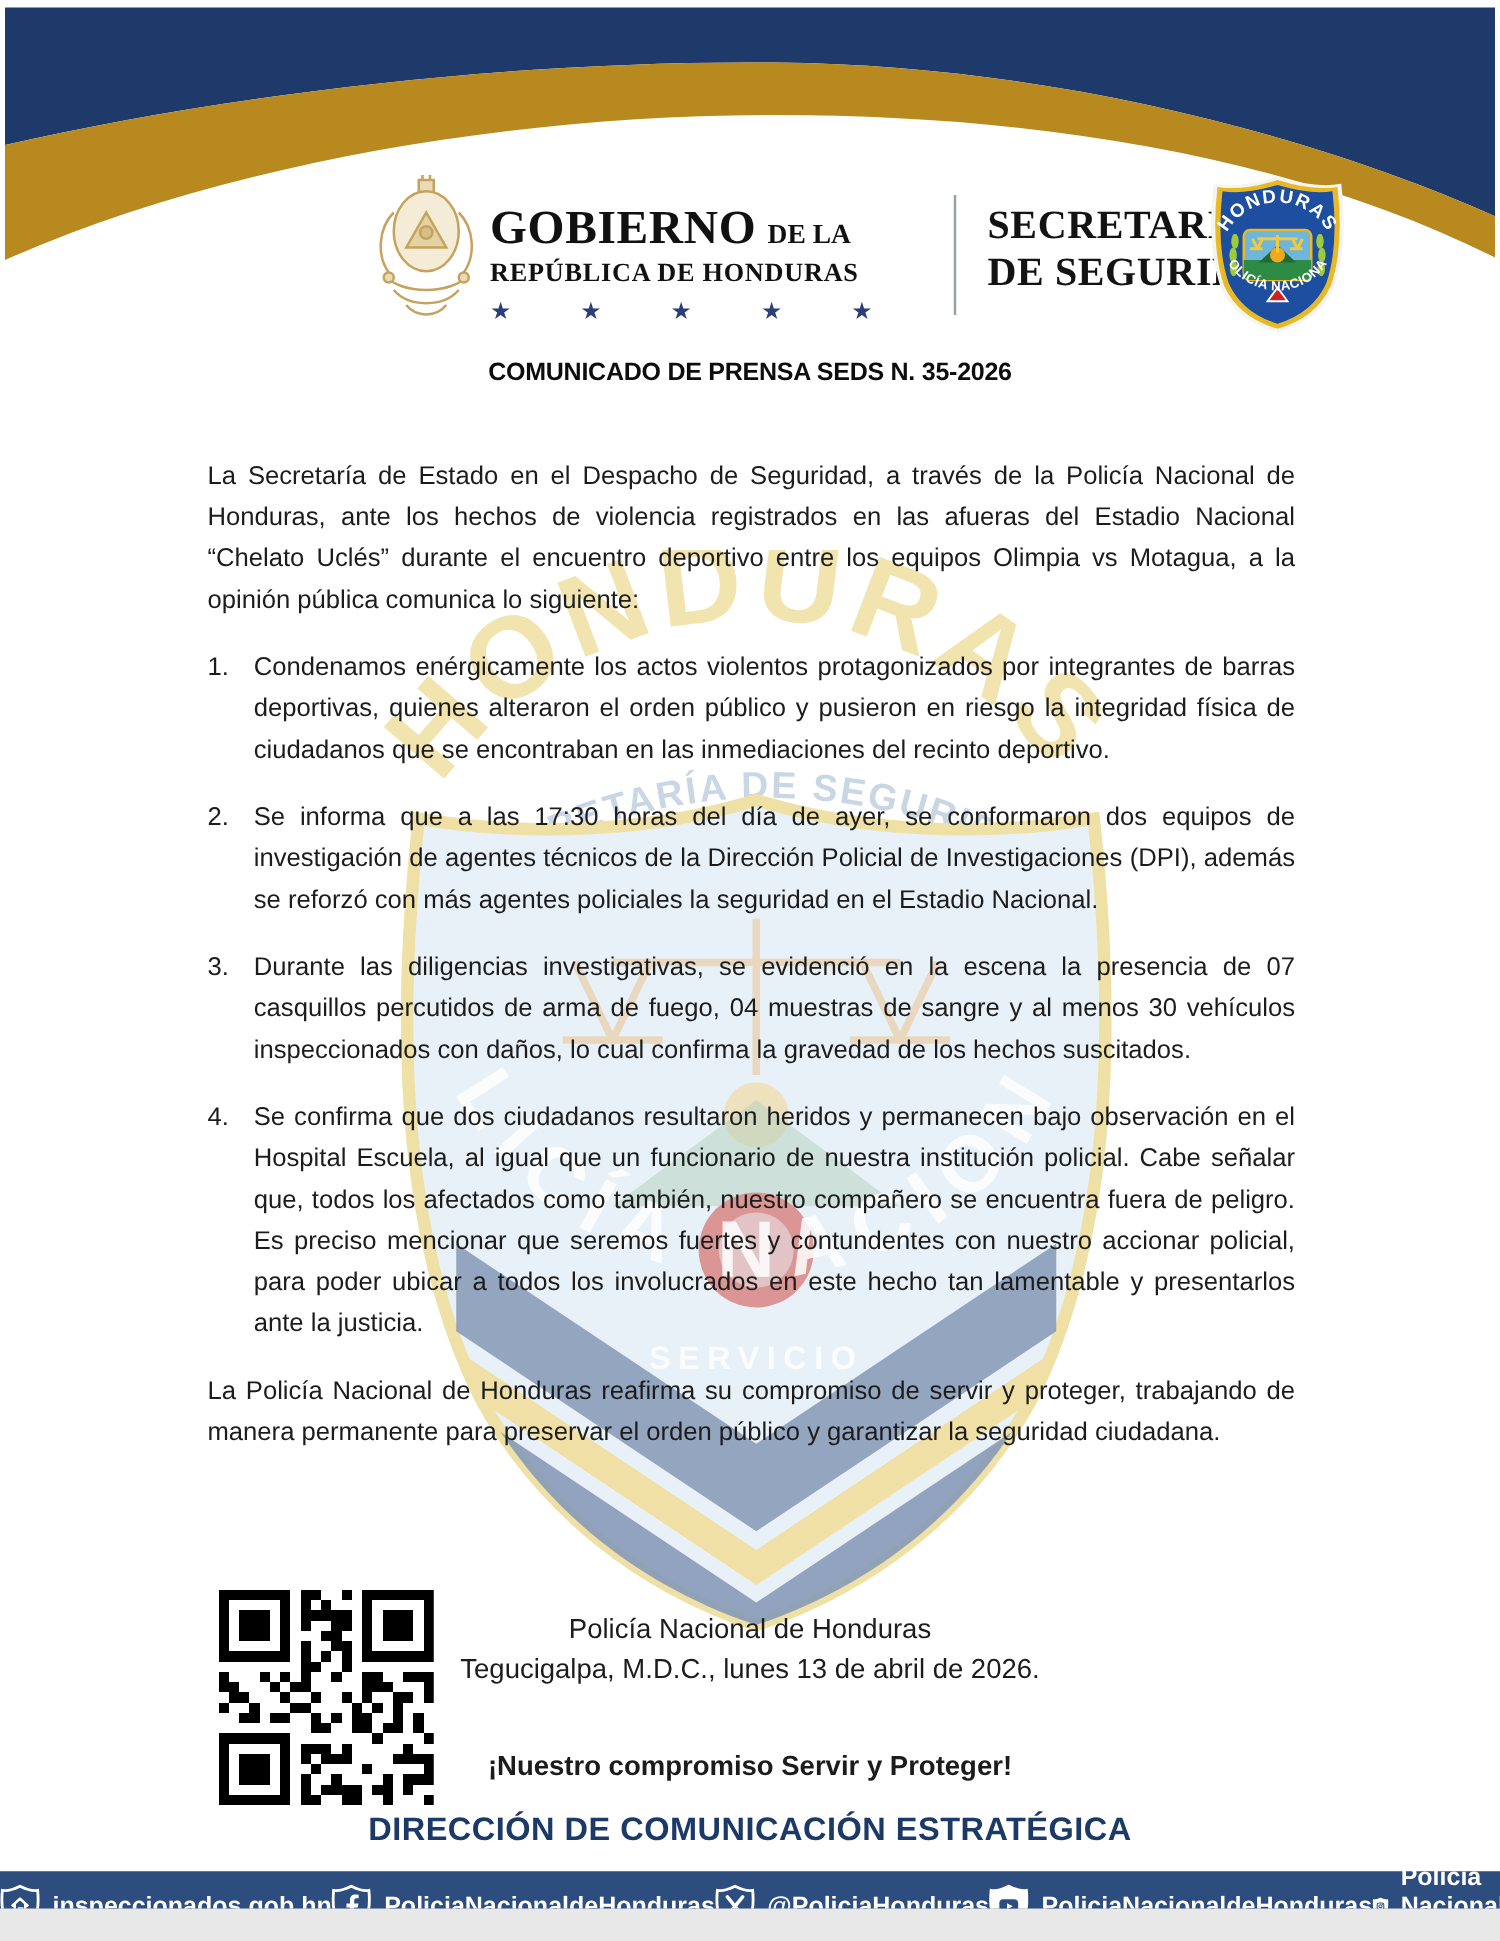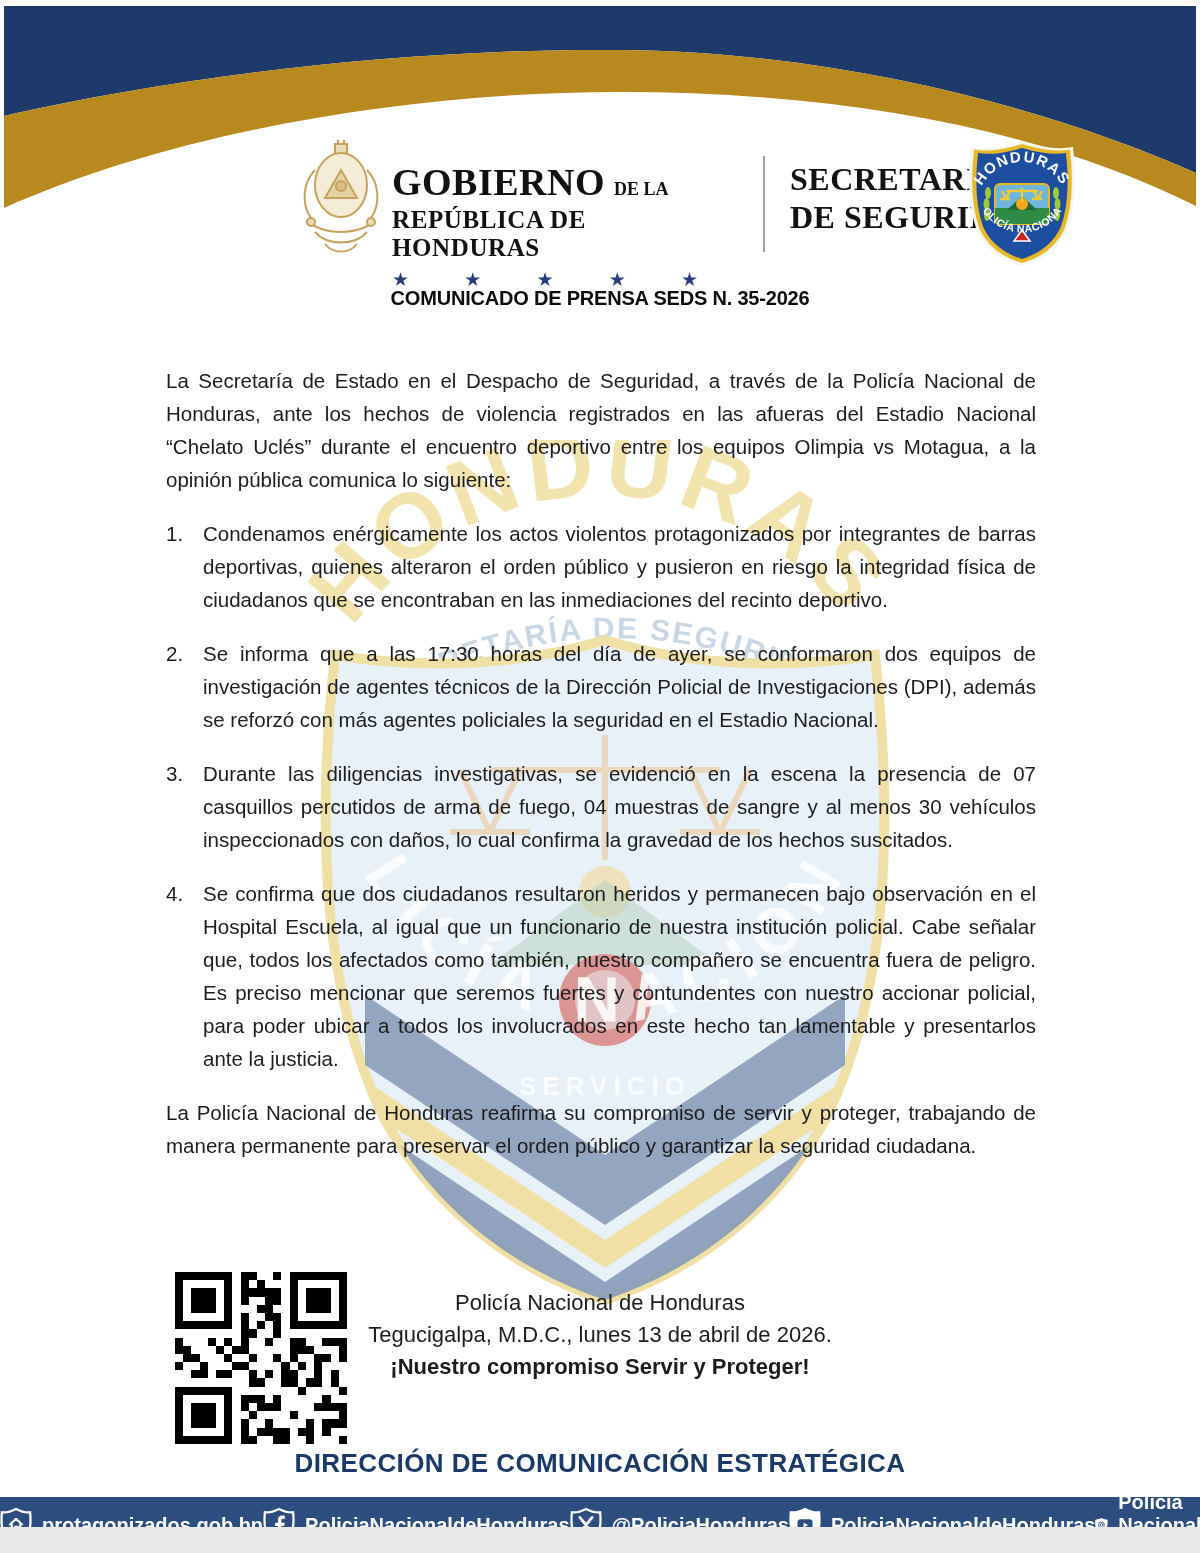--- a/index.html
+++ b/index.html
@@ -6,22 +6,22 @@
   .page{position:relative;width:1200px;height:1527px;background:#ffffff;margin:0 auto;
         font-family:"Liberation Sans",sans-serif;overflow:hidden;}
   
   .header-curves{position:absolute;top:0;left:0;z-index:2;}
   
   .logo-row{position:absolute;top:138px;left:0;width:1200px;height:130px;z-index:3;}
   .coat{position:absolute;left:295px;top:2px;}
   .gob-block{position:absolute;left:392px;top:22px;width:320px;font-family:"Liberation Serif",serif;color:#111;}
   .gob-line1{display:flex;align-items:baseline;gap:9px;}
   .gob-main{font-size:38px;font-weight:700;letter-spacing:.5px;}
-  .gob-dela{font-size:18px;font-weight:700;}
-  .gob-line2{font-size:25px;font-weight:700;margin-top:2px;letter-spacing:.6px;}
+  .gob-dela{font-size:22px;font-weight:700;}
+  .gob-line2{font-size:21px;font-weight:700;margin-top:2px;letter-spacing:.6px;}
   .stars{display:flex;justify-content:space-between;width:306px;margin-top:6px;color:#2c3e7a;font-size:19px;}
   .v-divider{position:absolute;left:763px;top:18px;width:2px;height:96px;background:#9aa0a6;}
   .sec-block{position:absolute;left:790px;top:22px;font-family:"Liberation Serif",serif;
              font-size:32px;font-weight:700;color:#131313;line-height:1.2;letter-spacing:.5px;}
   .badge{position:absolute;left:962px;top:0px;}
   
   .doc-title{position:absolute;top:287px;left:0;width:1200px;text-align:center;z-index:3;
              font-size:20px;font-weight:700;color:#0d0d0d;letter-spacing:-.2px;}
   
   .watermark{position:absolute;left:255px;top:440px;z-index:1;opacity:.55;}
@@ -30,21 +30,21 @@
            font-size:20.5px;line-height:33px;color:#1c1c1c;text-align:justify;}
   .content p{margin:0 0 21px 0;}
   .num-item{display:flex;margin:0 0 21px 0;}
   .num-item .num{flex:0 0 37px;}
   .num-item .txt{flex:1;text-align:justify;}
   
   .qr-box{position:absolute;left:175px;top:1272px;width:172px;height:172px;z-index:2;}
   .qr-box svg{width:172px;height:172px;}
   .qr-caption{position:absolute;left:0;top:1287px;width:1200px;text-align:center;z-index:2;
               font-size:22px;color:#1c1c1c;line-height:32px;}
-  .qr-caption .bold{font-weight:700;}
+  .qr-caption .bold{font-weight:700;margin-top:46px;}
   
   .direccion{position:absolute;left:0;top:1448px;width:1200px;display:flex;align-items:center;z-index:2;
              padding:0;box-sizing:border-box;flex-direction:column;}
   .direccion .rule{flex:1;height:3px;background:#1c3a67;}
   .direccion .rule.left{margin-left:42px;}
   .direccion .rule.right{margin-right:42px;}
   .direccion .label{margin:0 24px;font-size:26px;font-weight:700;color:#1c3a67;letter-spacing:.4px;white-space:nowrap;}
   
   .footer-bar{position:absolute;left:0;top:1497px;width:1200px;height:56px;background:#2d4d7e;z-index:3;
               display:flex;align-items:center;justify-content:space-evenly;}
@@ -346,21 +346,21 @@
     <div class="rule right"></div>
   </div>
 
   <div class="footer-bar">
 
     <div class="social">
       <svg width="32" height="36" viewBox="0 0 34 38">
         <path d="M17,2 C23,5 29,6 32,5.5 C33,16 32,26 28,31 C24,35.5 20,37 17,37.5 C14,37 10,35.5 6,31 C2,26 1,16 2,5.5 C5,6 11,5 17,2 Z" fill="none" stroke="#fff" stroke-width="2.4"></path>
         <path d="M10,19 L17,12.5 L24,19 M12.5,17.5 V26 H21.5 V17.5 M16,26 v-5 h3 v5" fill="none" stroke="#fff" stroke-width="2.2" stroke-linejoin="round"></path>
       </svg>
-      <span>protagonizados.gob.hn</span>
+      <span>inspeccionados.gob.hn</span>
     </div>
 
     <div class="social">
       <svg width="32" height="36" viewBox="0 0 34 38">
         <path d="M17,2 C23,5 29,6 32,5.5 C33,16 32,26 28,31 C24,35.5 20,37 17,37.5 C14,37 10,35.5 6,31 C2,26 1,16 2,5.5 C5,6 11,5 17,2 Z" fill="none" stroke="#fff" stroke-width="2.4"></path>
         <path d="M19.5,28 v-8 h3 l.6-3.4 h-3.6 v-2.3 c0-1.2 .5-2 2-2 h1.8 V9.2 c-.6-.1-1.8-.2-2.8-.2 c-2.9 0-4.6 1.7-4.6 4.6 v3 h-3 V20 h3 v8 Z" fill="#fff"></path>
       </svg>
       <span>PoliciaNacionaldeHonduras</span>
     </div>
 

